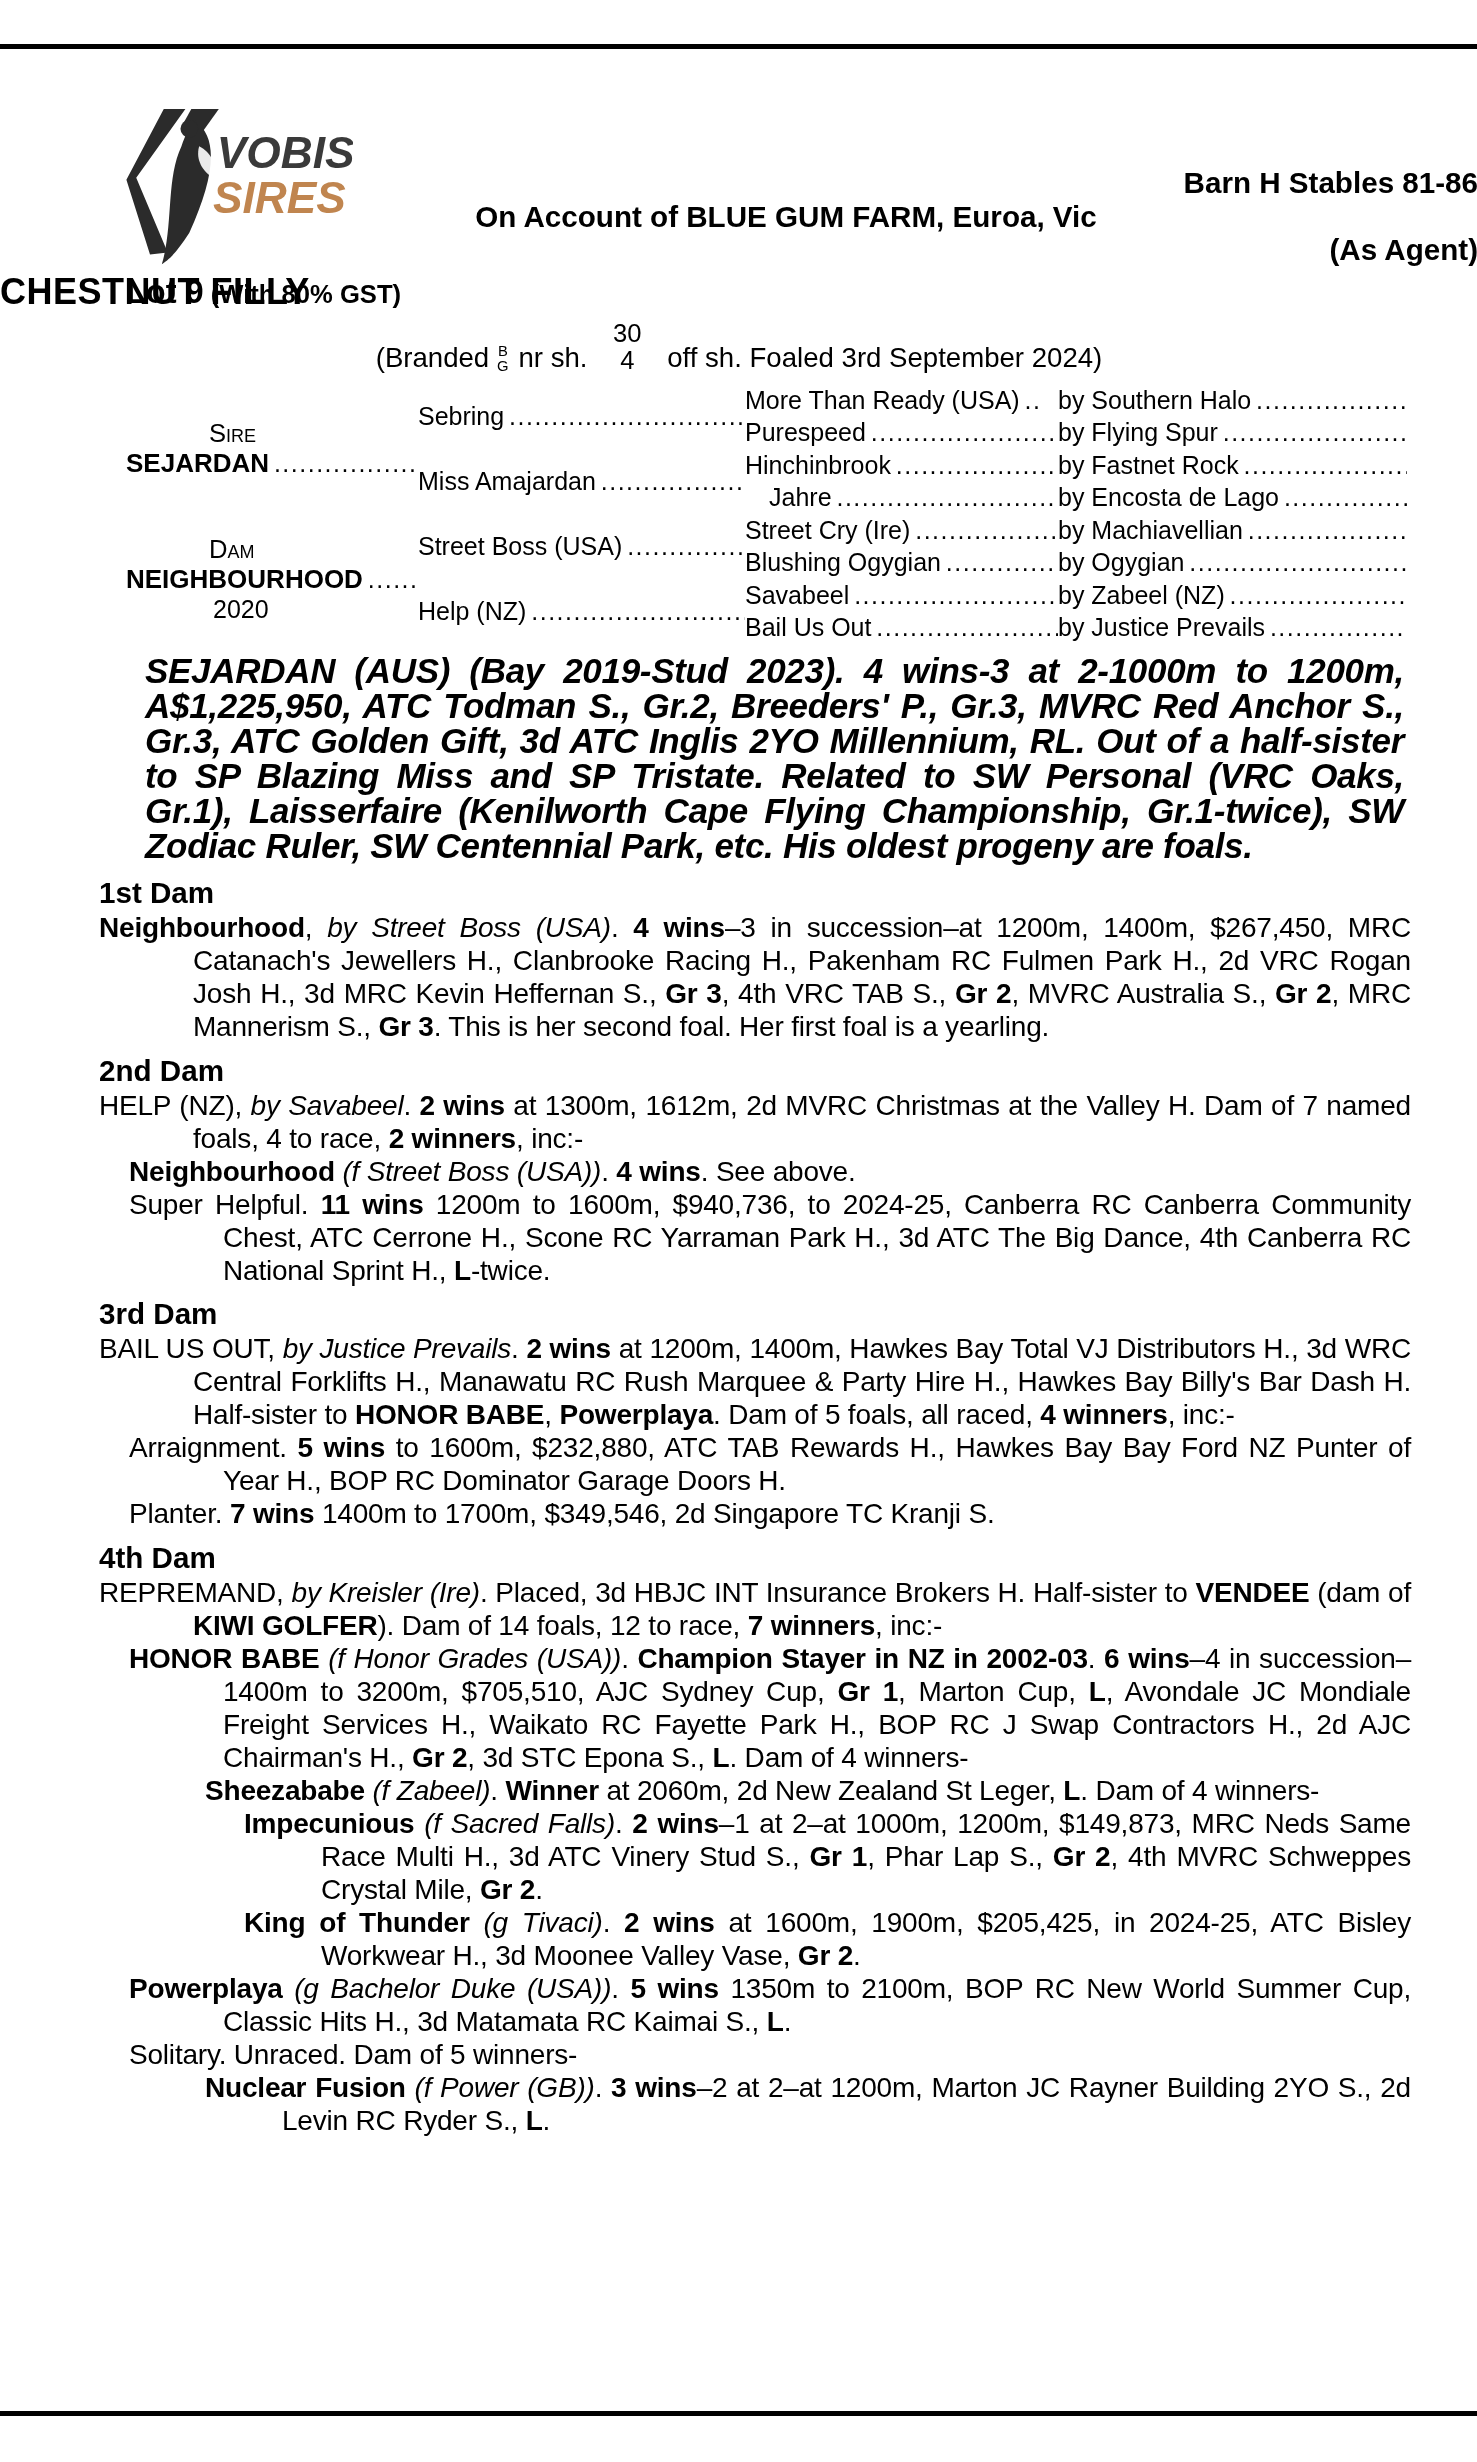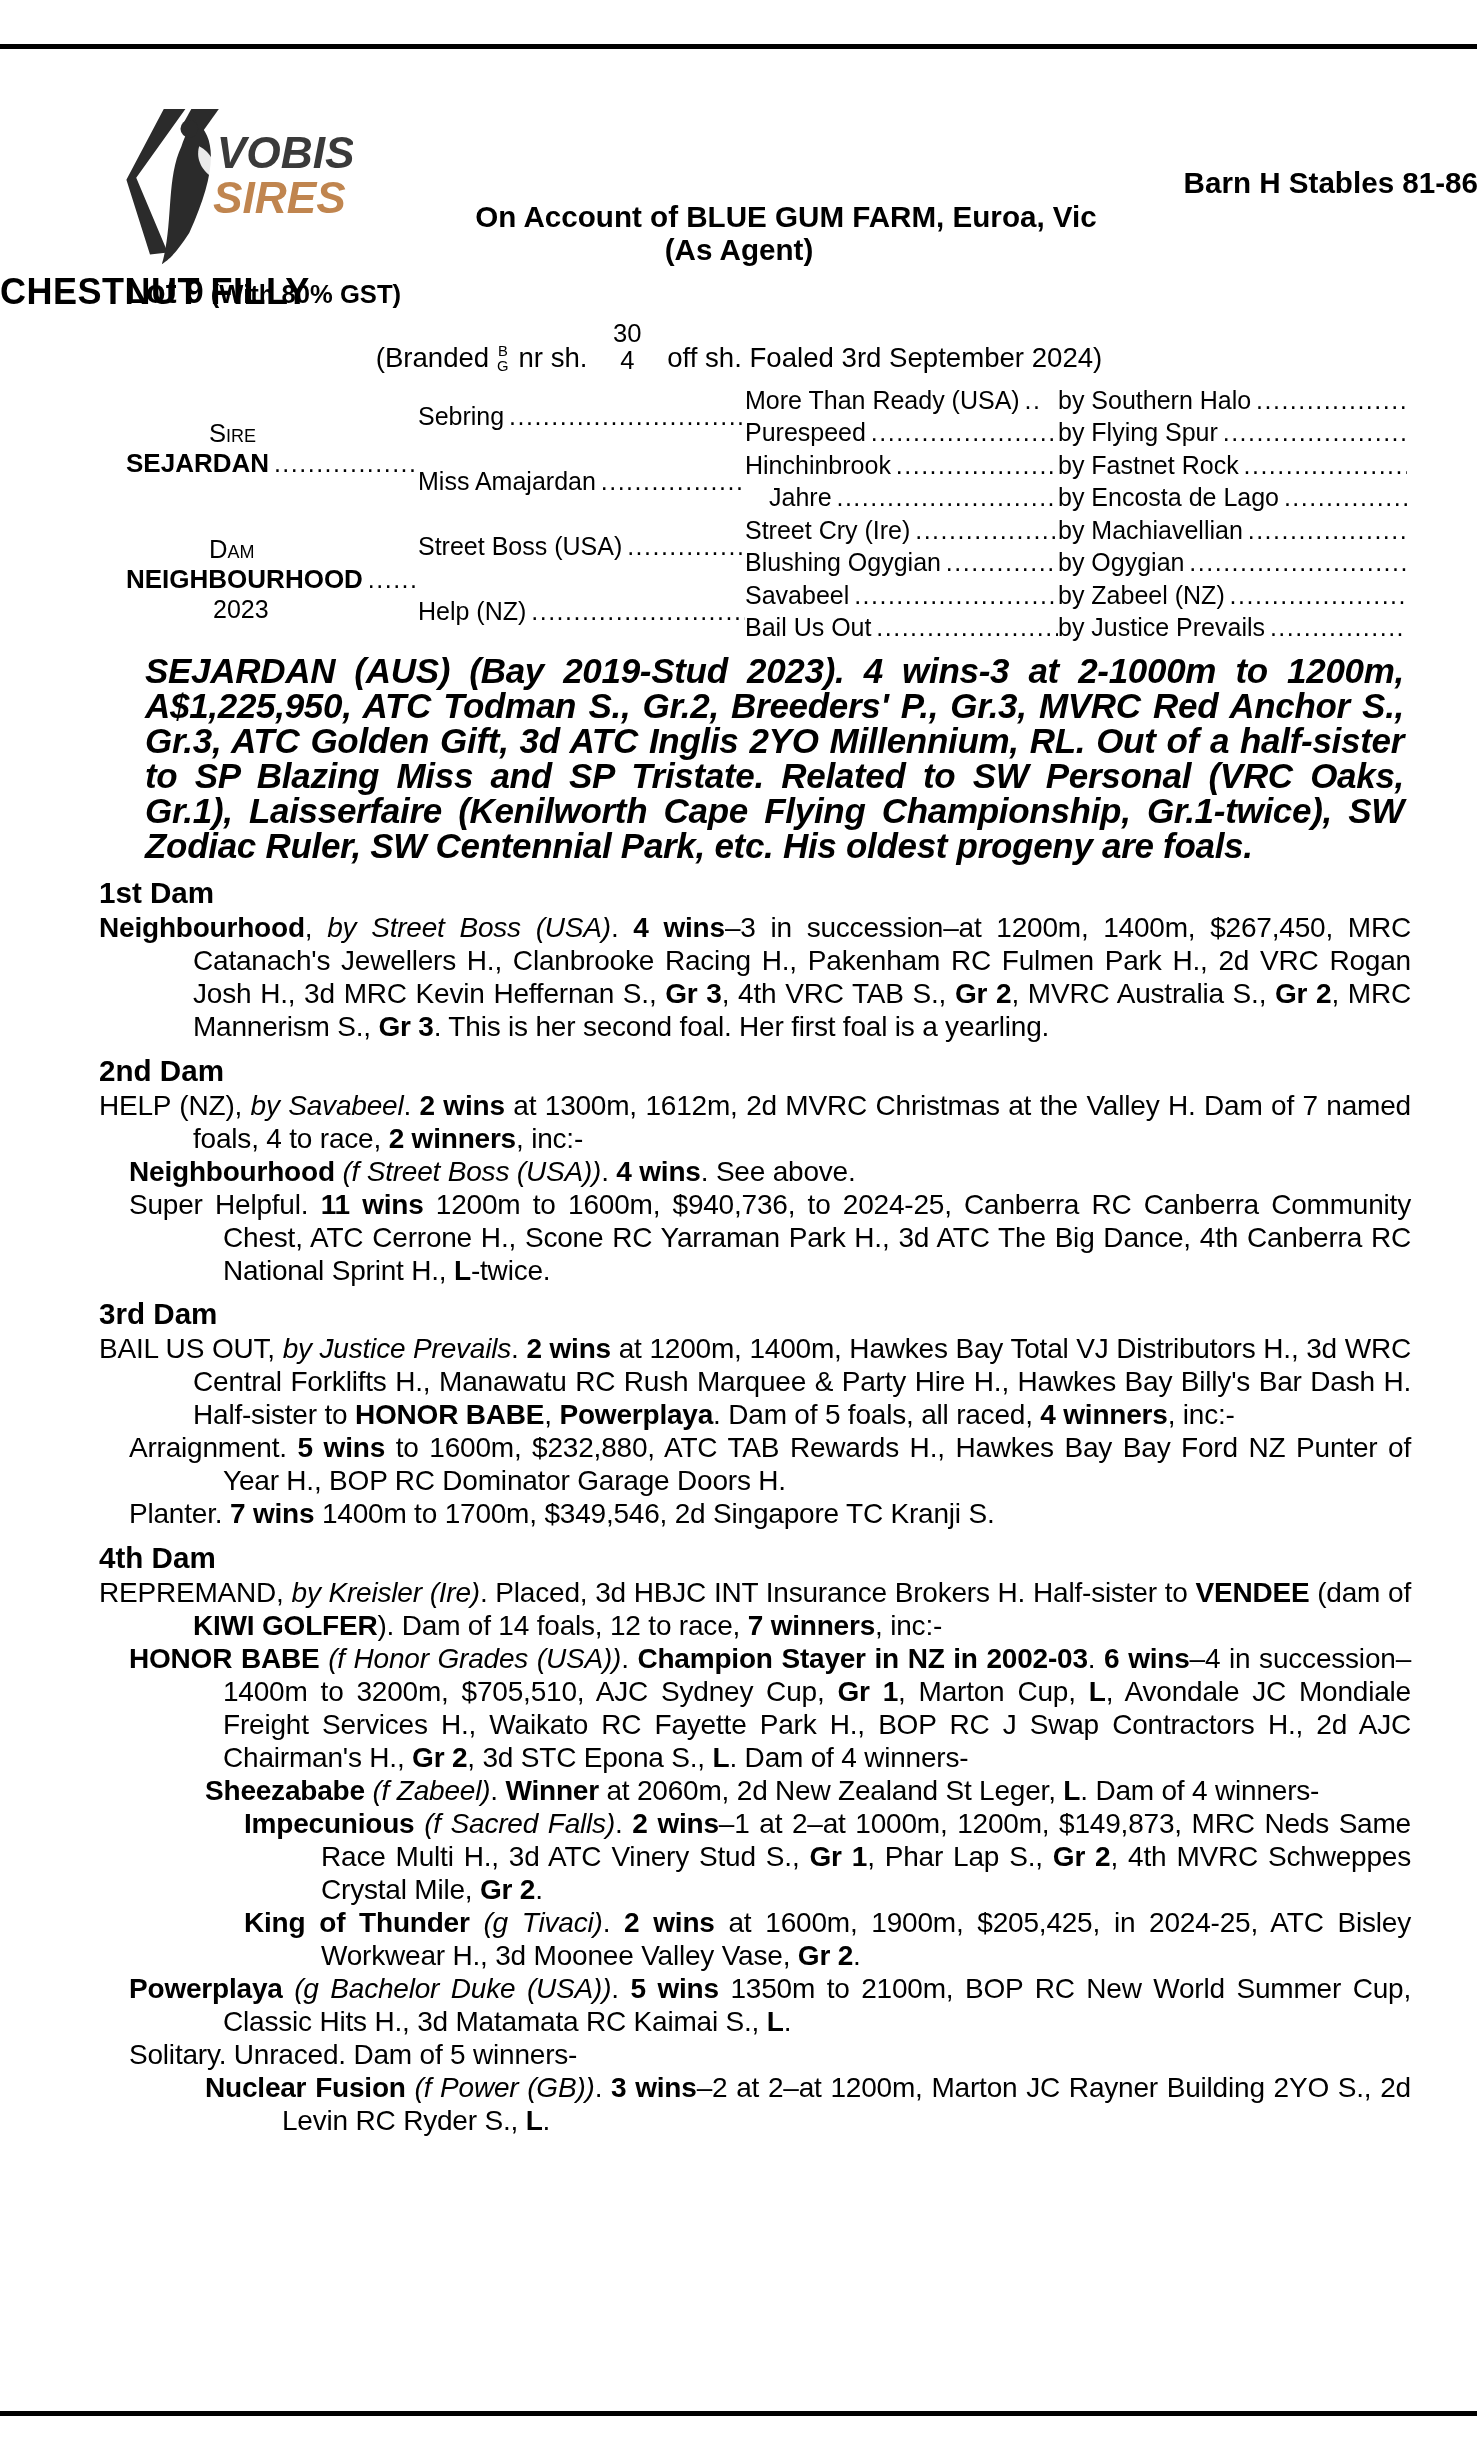--- a/index.html
+++ b/index.html
@@ -10,21 +10,21 @@
   #rule-top{top:44px;}
   #rule-bottom{top:2411px;}
 
   
   #header{position:absolute;top:48px;left:0;width:1478px;}
   #logo{position:absolute;left:124px;top:59px;width:229px;height:177px;}
   .hdr-line{width:1478px;}
   #barn{margin-top:118px;text-align:right;padding-right:85px;
         font-weight:bold;font-size:29.6px;line-height:33px;}
   #account{text-align:center;font-weight:bold;font-size:29.6px;line-height:33px;margin-top:1px;padding-left:47px;}
-  #agent{text-align:center;font-weight:bold;font-size:29.6px;line-height:33px;}
+  #agent{text-align:right;font-weight:bold;font-size:29.6px;line-height:33px;}
   #lot-row{position:relative;height:43px;margin-top:4.9px;}
   #lot-left{position:absolute;left:126px;top:3px;font-weight:bold;font-size:32.5px;}
   #lot-left .gst{font-size:25.6px;}
   #horse-title{font-weight:bold;font-size:36px;letter-spacing:0.5px;}
   #brand-row{display:flex;justify-content:center;align-items:flex-end;
              font-size:27.6px;margin-top:5.9px;}
   .stack{display:inline-flex;flex-direction:column;align-items:center;line-height:1;}
   .stack.small{font-size:14.8px;margin:0 9.9px 0 7.9px;}
   .stack.nums{font-size:25.6px;margin:0 25.6px;line-height:1.05;}
   #brand-row .seg{white-space:pre;}
@@ -109,21 +109,21 @@
         <span class="g1name">SEJARDAN</span>
         <span class="leader">........................................</span>
       </div>
     </div>
     <div class="pcell pcol1" style="grid-area: 5 / 1 / span 4;">
       <div class="g1label">Dam</div>
       <div class="nameline">
         <span class="g1name">NEIGHBOURHOOD</span>
         <span class="leader">........................................</span>
       </div>
-      <div class="g1year">2023</div>
+      <div class="g1year">2020</div>
     </div>
     <div class="pcell" style="grid-area: 1 / 2 / span 2;">
       <div class="nameline">
         <span class="pname">Sebring</span>
         <span class="leader">........................................</span>
       </div>
     </div>
     <div class="pcell" style="grid-area: 3 / 2 / span 2;">
       <div class="nameline">
         <span class="pname">Miss Amajardan</span>

